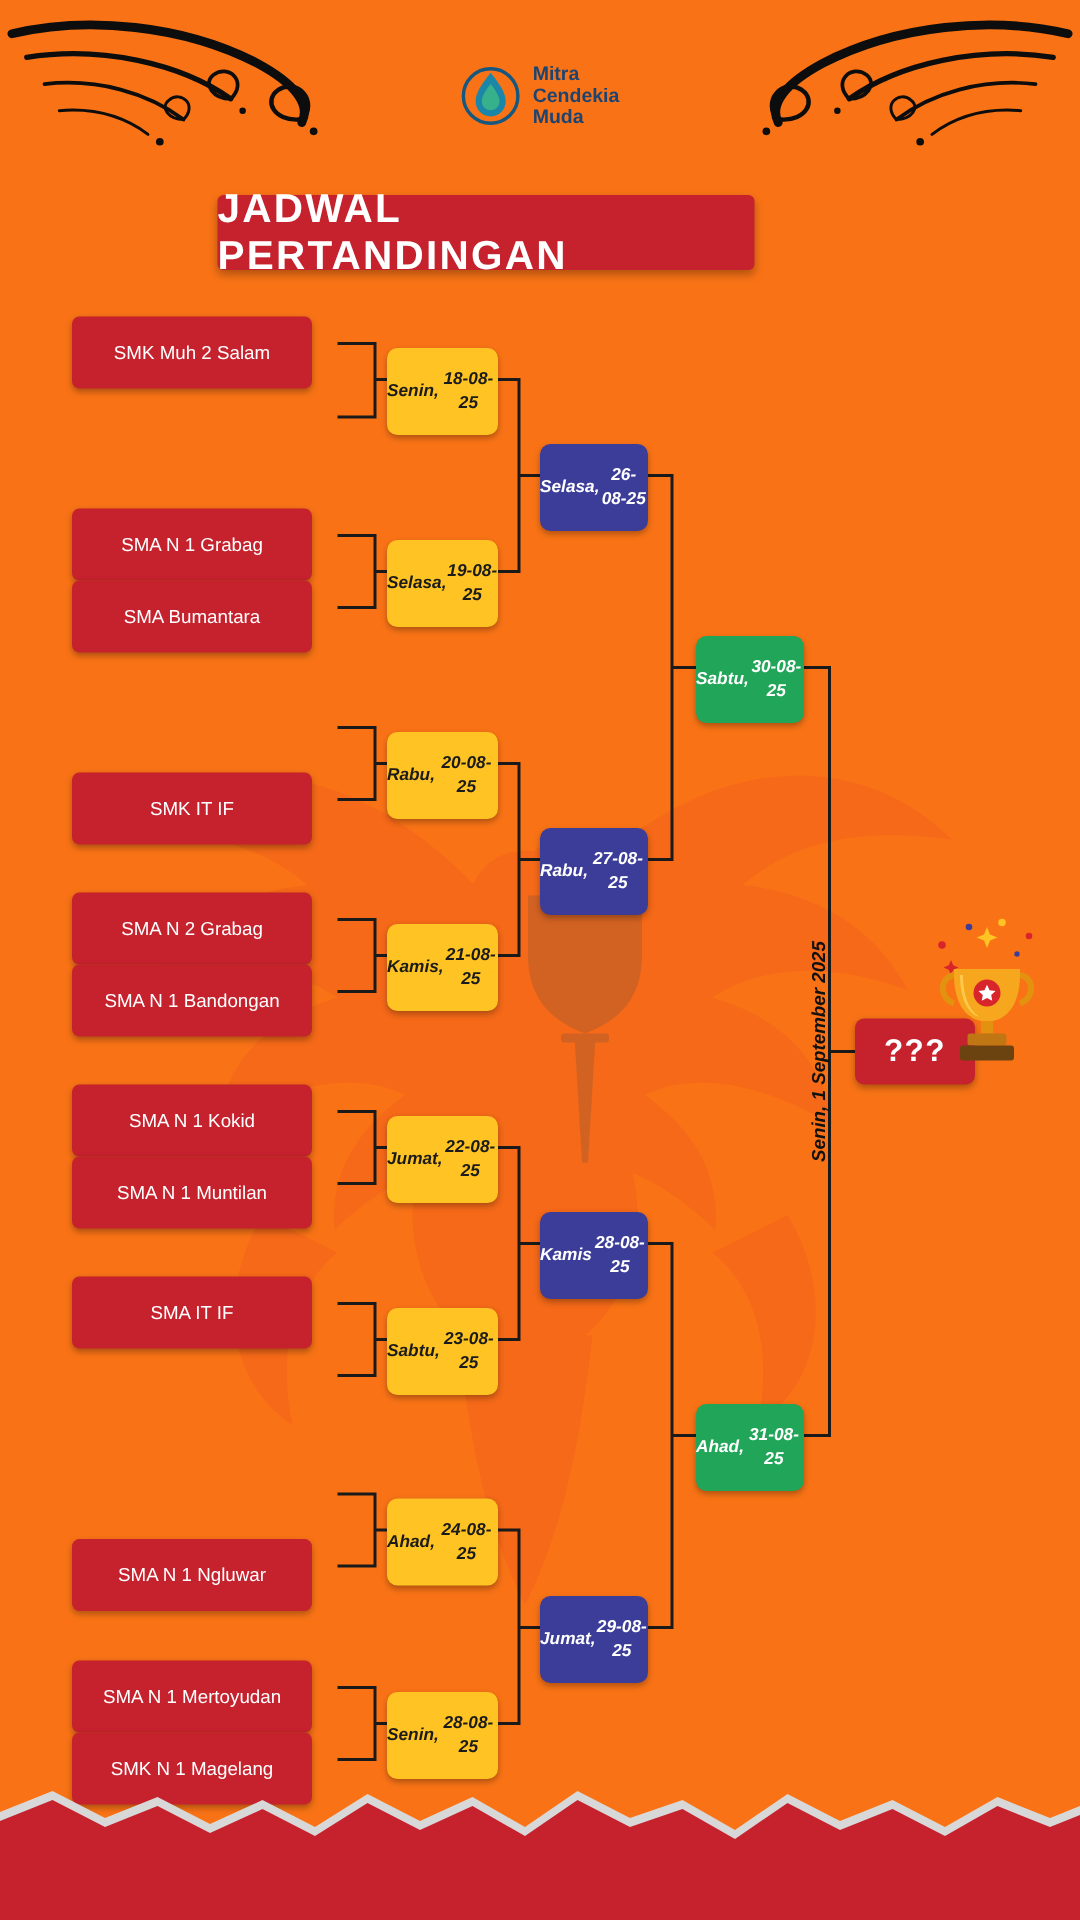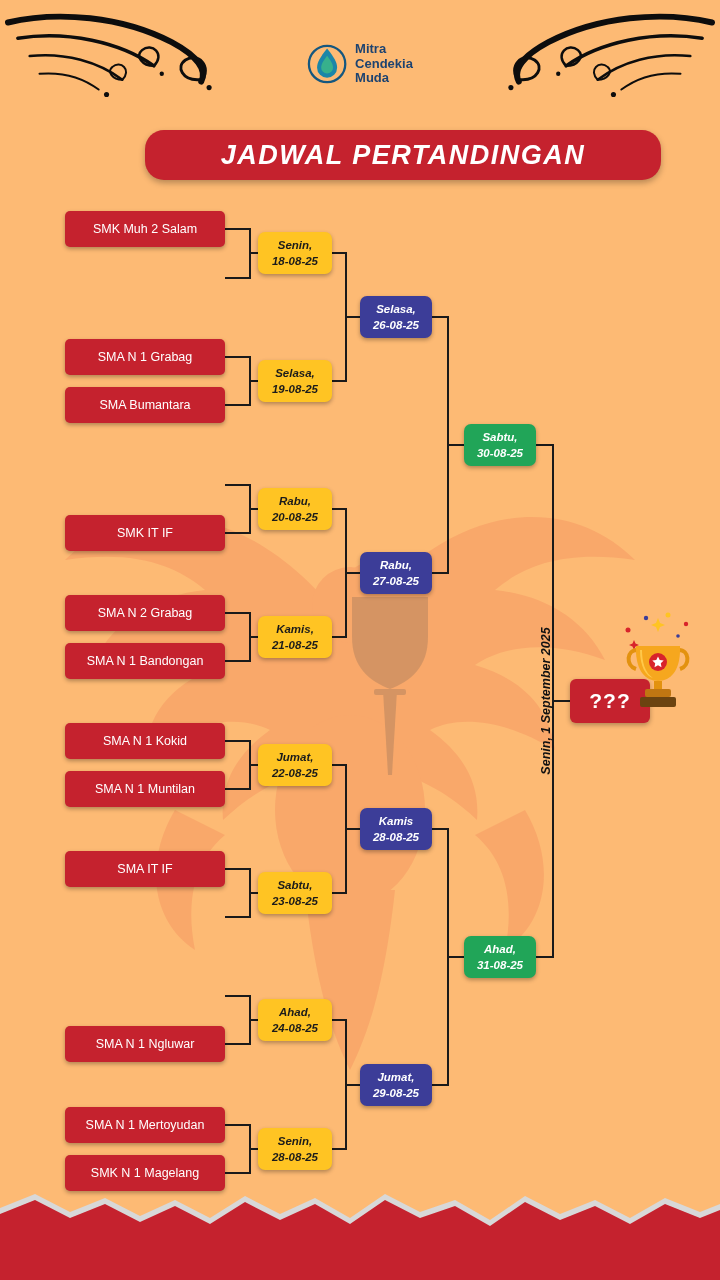--- a/index.html
+++ b/index.html
@@ -1,38 +1,38 @@
 <!DOCTYPE html>
 <html style="--red: #C5222E; --yellow: #FFC423; --blue: #3C3D98; --green: #21A558;"><head>
 <meta charset="utf-8">
 <style>
   html,body{margin:0;padding:0;background:#fff;}
   body{font-family:"Liberation Sans", sans-serif;}
-  .page{position:relative;width:720px;height:1280px;background:#fdba74;overflow:hidden;}
+  .page{position:relative;width:720px;height:1280px;background:#f97316;overflow:hidden;}
 
   .corner-flourish{position:absolute;top:8px;width:212px;height:100px;z-index:2;}
   .corner-flourish.left{left:4px;}
   .corner-flourish.right{right:4px;transform:scaleX(-1);}
 
   .logo{position:absolute;top:42px;left:50%;transform:translateX(-50%);display:flex;align-items:center;gap:8px;z-index:2;}
   .logo-icon{width:40px;height:40px;}
   .logo-text{font-size:13px;font-weight:700;color:#1D4370;line-height:1.12;}
 
-  .title-banner{position:absolute;left:145px;top:130px;width:516px;height:50px;background:var(--red,#C5222E);
-    border-radius:19px;display:flex;align-items:center;justify-content:center;box-shadow:0 3px 6px rgba(0,0,0,.28);z-index:2;font-style:italic;}
+  .title-banner{position:absolute;left:145px;top:130px;width:358px;height:50px;background:var(--red,#C5222E);
+    border-radius:4px;display:flex;align-items:center;justify-content:center;box-shadow:0 3px 6px rgba(0,0,0,.28);z-index:2;}
   .title-banner span{color:#fff;font-size:27px;font-weight:800;letter-spacing:1.5px;}
 
   .watermark{position:absolute;left:55px;top:380px;width:590px;height:690px;opacity:.12;z-index:0;pointer-events:none;}
   .emblem-watermark{position:absolute;left:330px;top:585px;width:120px;height:200px;opacity:.20;z-index:0;pointer-events:none;}
 
   .connectors{position:absolute;left:0;top:0;z-index:1;pointer-events:none;}
 
-  .team-box{position:absolute;left:65px;width:160px;height:36px;background:var(--red,#C5222E);border-radius:5px;color:#fff;
+  .team-box{position:absolute;left:48px;width:160px;height:48px;background:var(--red,#C5222E);border-radius:5px;color:#fff;
     display:flex;align-items:center;justify-content:center;font-size:12.5px;box-shadow:0 2px 4px rgba(0,0,0,.3);z-index:2;}
-  .date-box{position:absolute;width:74px;height:42px;border-radius:7px;display:flex;flex-direction:column;align-items:center;
+  .date-box{position:absolute;width:74px;height:58px;border-radius:7px;display:flex;flex-direction:row;align-items:center;
     justify-content:center;font-style:italic;font-weight:600;font-size:11.5px;line-height:1.4;box-shadow:0 2px 4px rgba(0,0,0,.3);z-index:2;text-align:center;}
   .yellow{left:258px;background:var(--yellow,#FFC423);color:#1b1b1b;}
   .blue{left:360px;width:72px;background:var(--blue,#3C3D98);color:#fff;}
   .green{left:464px;width:72px;background:var(--green,#21A558);color:#fff;}
 
   .final-box{position:absolute;left:570px;top:679px;width:80px;height:44px;background:var(--red,#C5222E);border-radius:6px;color:#fff;
     display:flex;align-items:center;justify-content:center;font-size:21px;font-weight:800;letter-spacing:1px;
     box-shadow:0 2px 5px rgba(0,0,0,.3);z-index:3;}
   .final-date{position:absolute;left:546px;top:701px;transform:translate(-50%,-50%) rotate(-90deg);white-space:nowrap;
     font-style:italic;font-weight:600;font-size:12.5px;color:#111;z-index:2;}

